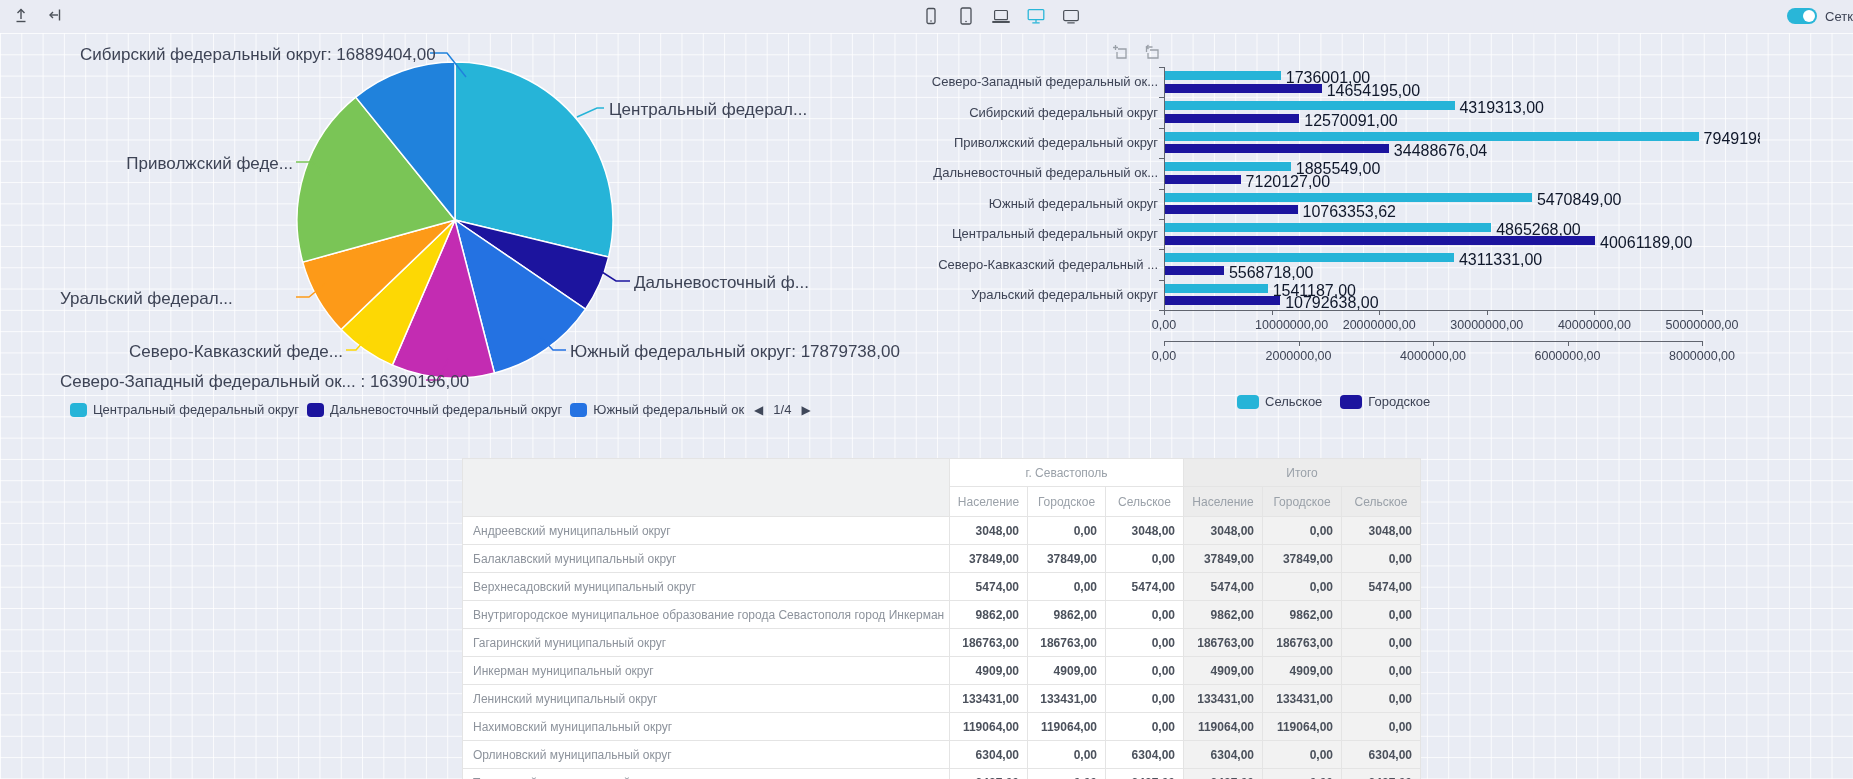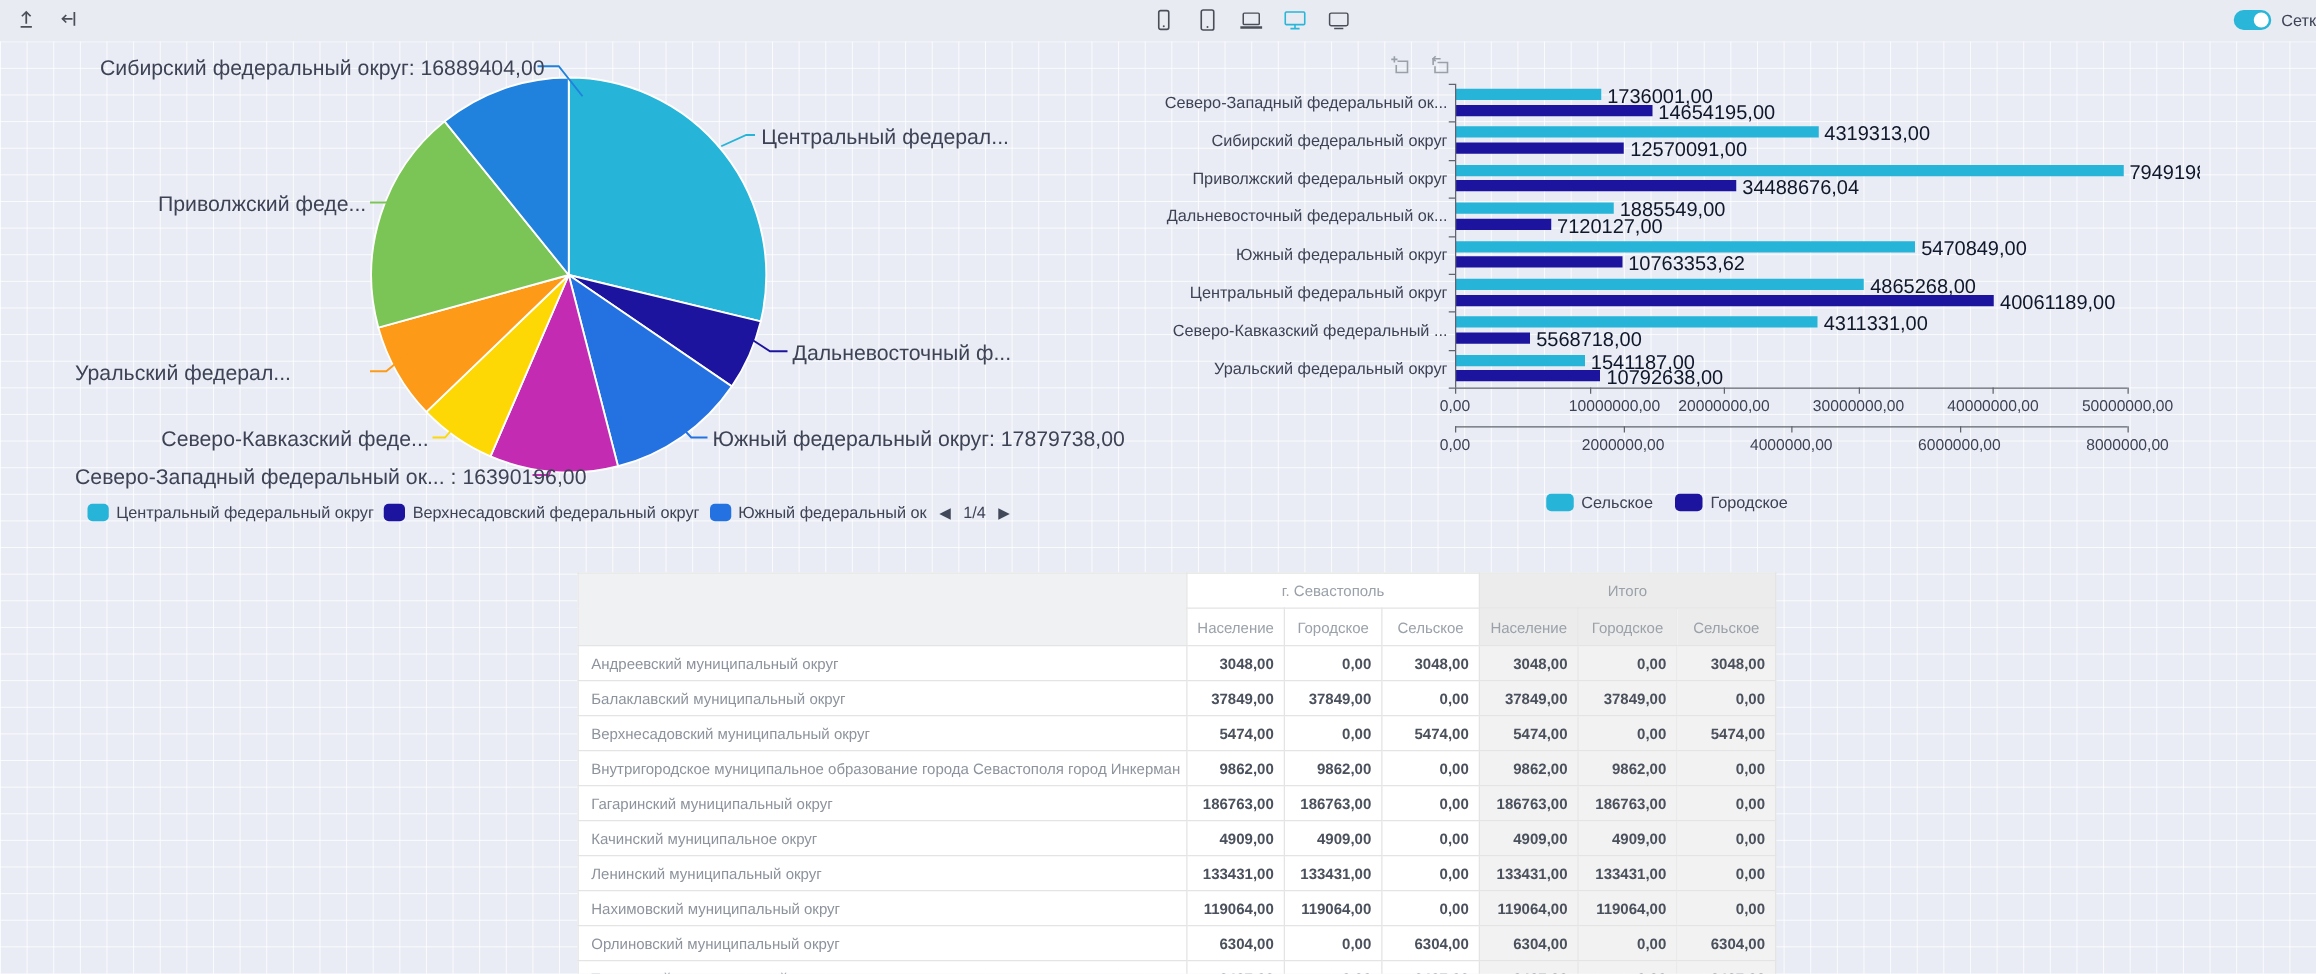--- a/index.html
+++ b/index.html
@@ -153,21 +153,21 @@
   <div class="callout" style="left:570px;top:309px;">Южный федеральный округ: 17879738,00</div>
   <div class="callout" style="left:634px;top:240px;">Дальневосточный ф...</div>
 
   <div class="pie-legend" style="left:70px;top:369px;">
     <span class="lg-item">
         <span class="lg-sq" style="background: rgb(38, 180, 216);"></span>
         <span>Центральный федеральный округ</span>
       </span>
     <span class="lg-item">
         <span class="lg-sq" style="background: rgb(28, 20, 158);"></span>
-        <span>Верхнесадовский федеральный округ</span>
+        <span>Дальневосточный федеральный округ</span>
       </span>
     <span class="lg-item">
         <span class="lg-sq" style="background: rgb(36, 114, 226);"></span>
         <span>Южный федеральный ок</span>
       </span>
     <span class="pg-arrow">◀</span>
     <span class="pg-num">1/4</span>
     <span class="pg-arrow">▶</span>
   </div>
 </div>
@@ -342,21 +342,21 @@
         <tr>
           <td class="name">Гагаринский муниципальный округ</td>
           <td class="num">186763,00</td>
           <td class="num">186763,00</td>
           <td class="num">0,00</td>
           <td class="num cell-tot">186763,00</td>
           <td class="num cell-tot">186763,00</td>
           <td class="num cell-tot">0,00</td>
         </tr>
         <tr>
-          <td class="name">Качинский муниципальное округ</td>
+          <td class="name">Инкерман муниципальный округ</td>
           <td class="num">4909,00</td>
           <td class="num">4909,00</td>
           <td class="num">0,00</td>
           <td class="num cell-tot">4909,00</td>
           <td class="num cell-tot">4909,00</td>
           <td class="num cell-tot">0,00</td>
         </tr>
         <tr>
           <td class="name">Ленинский муниципальный округ</td>
           <td class="num">133431,00</td>

